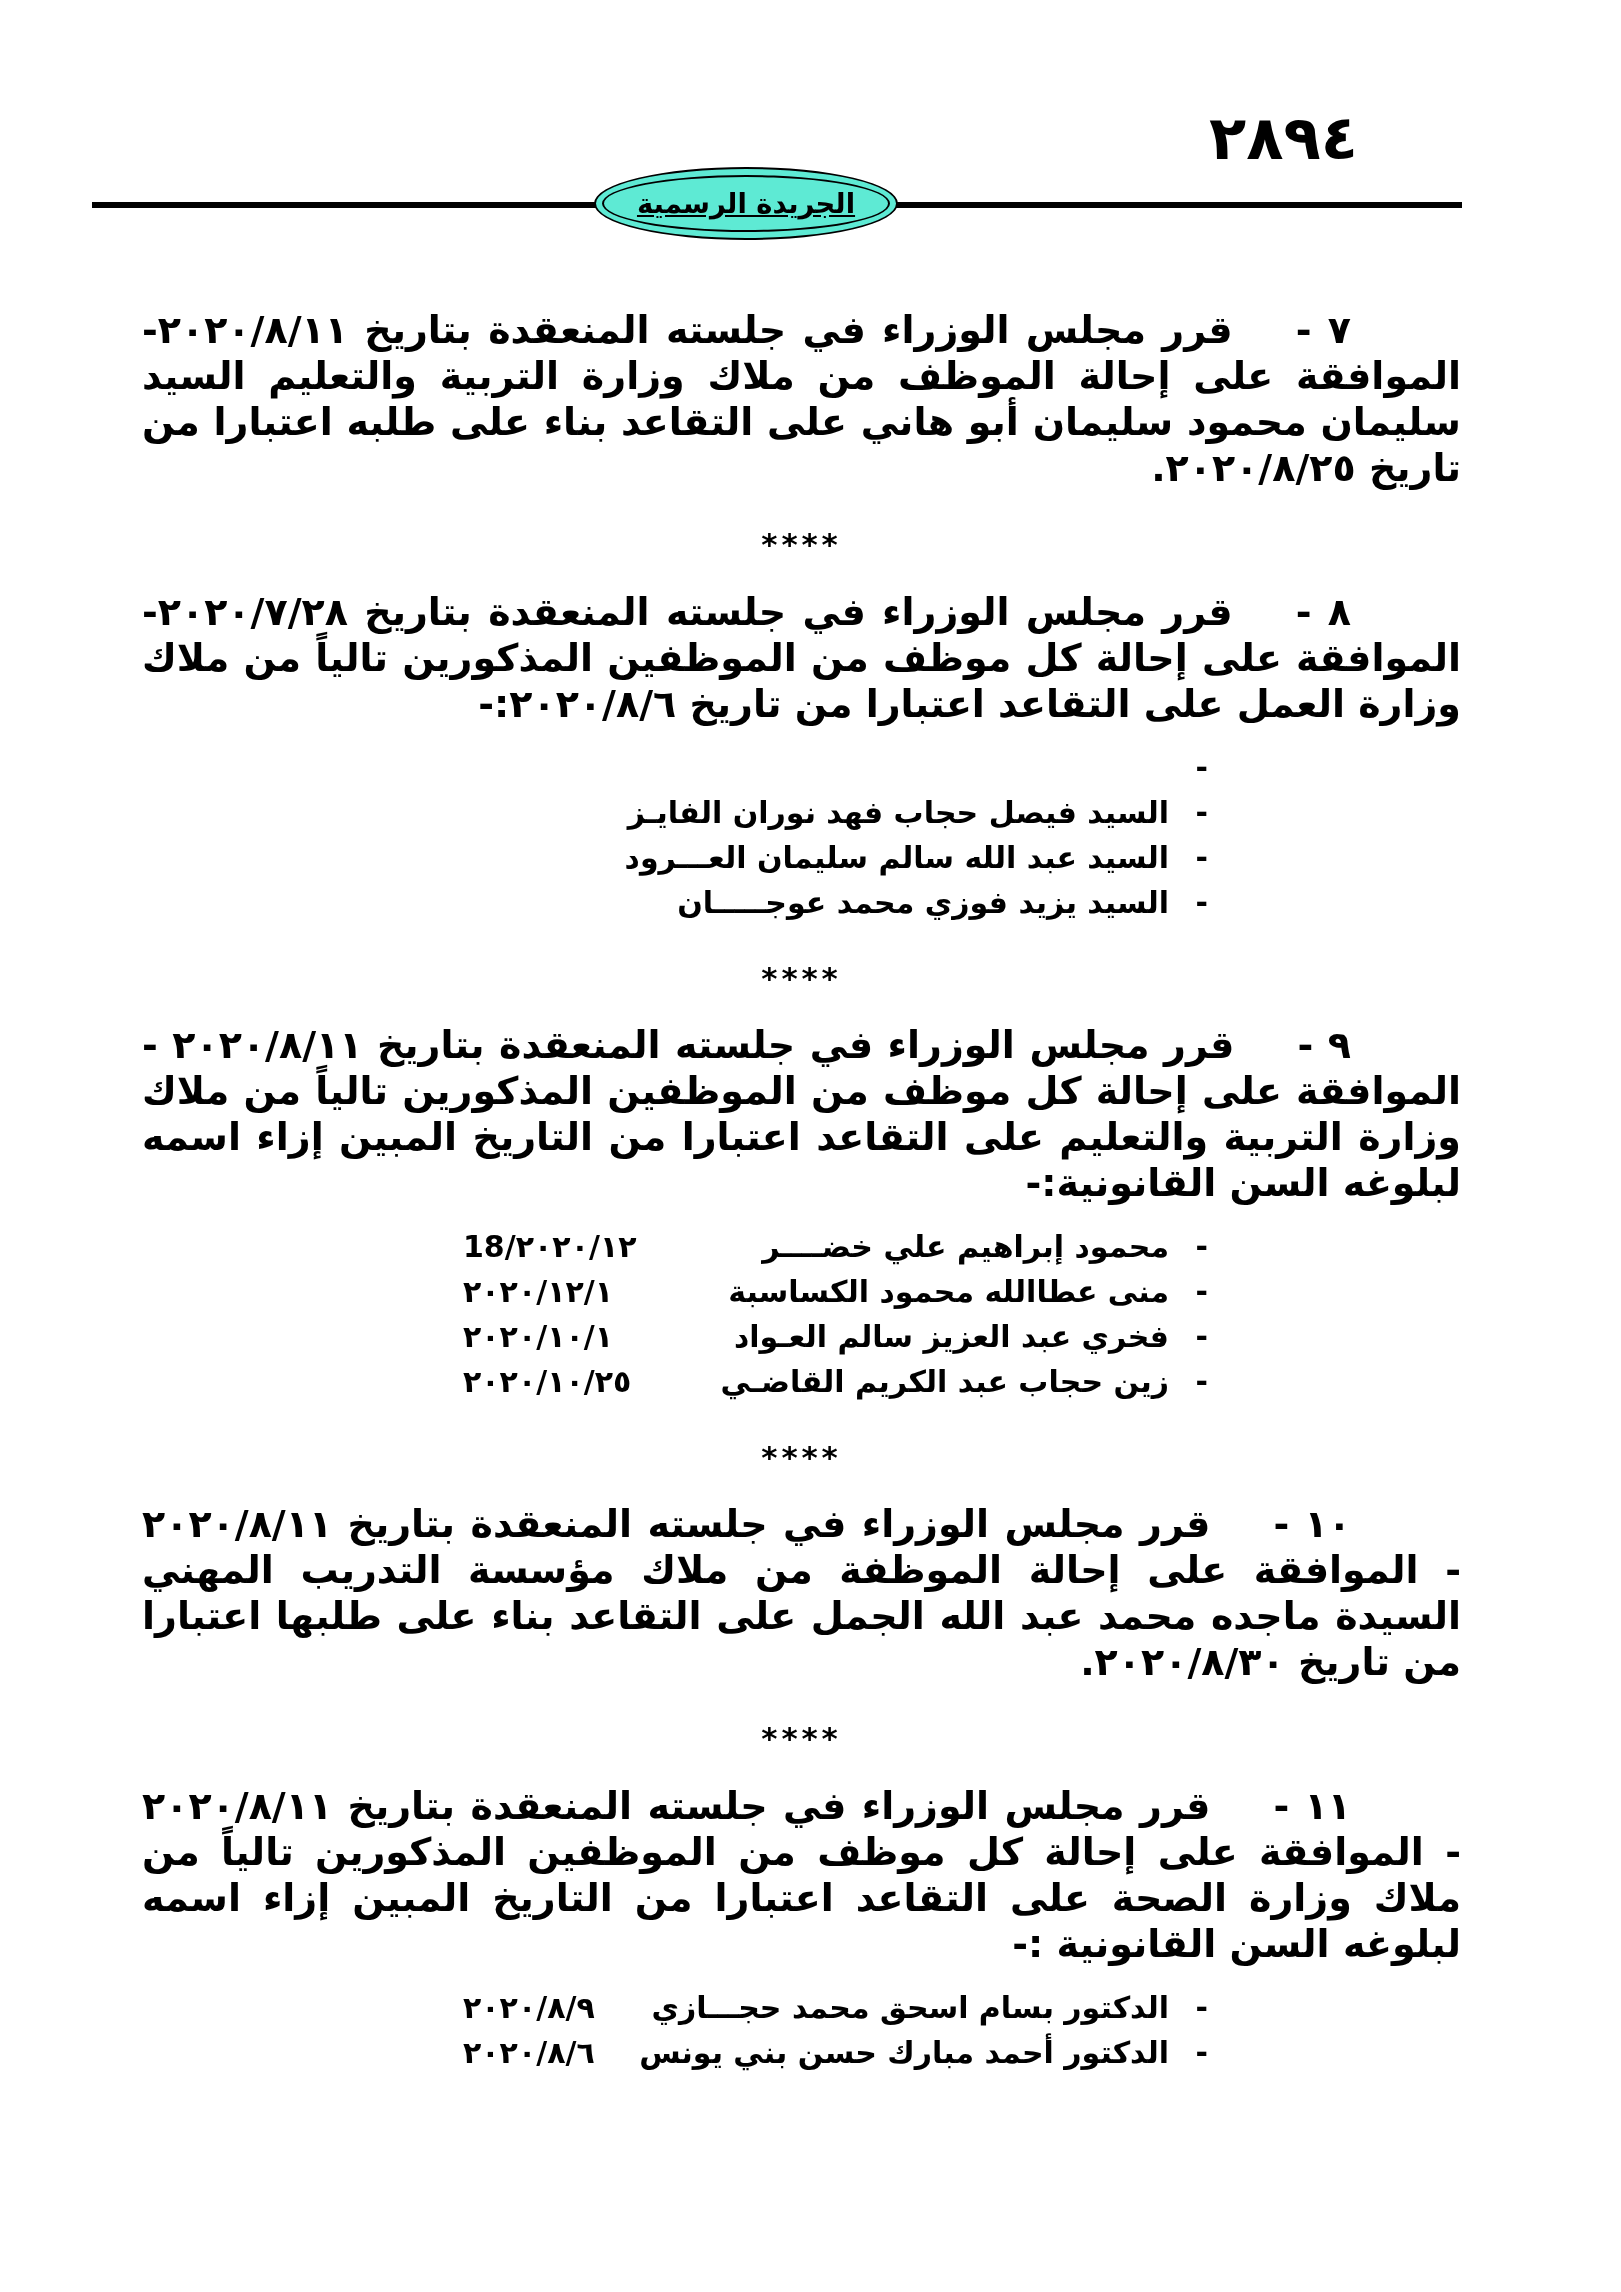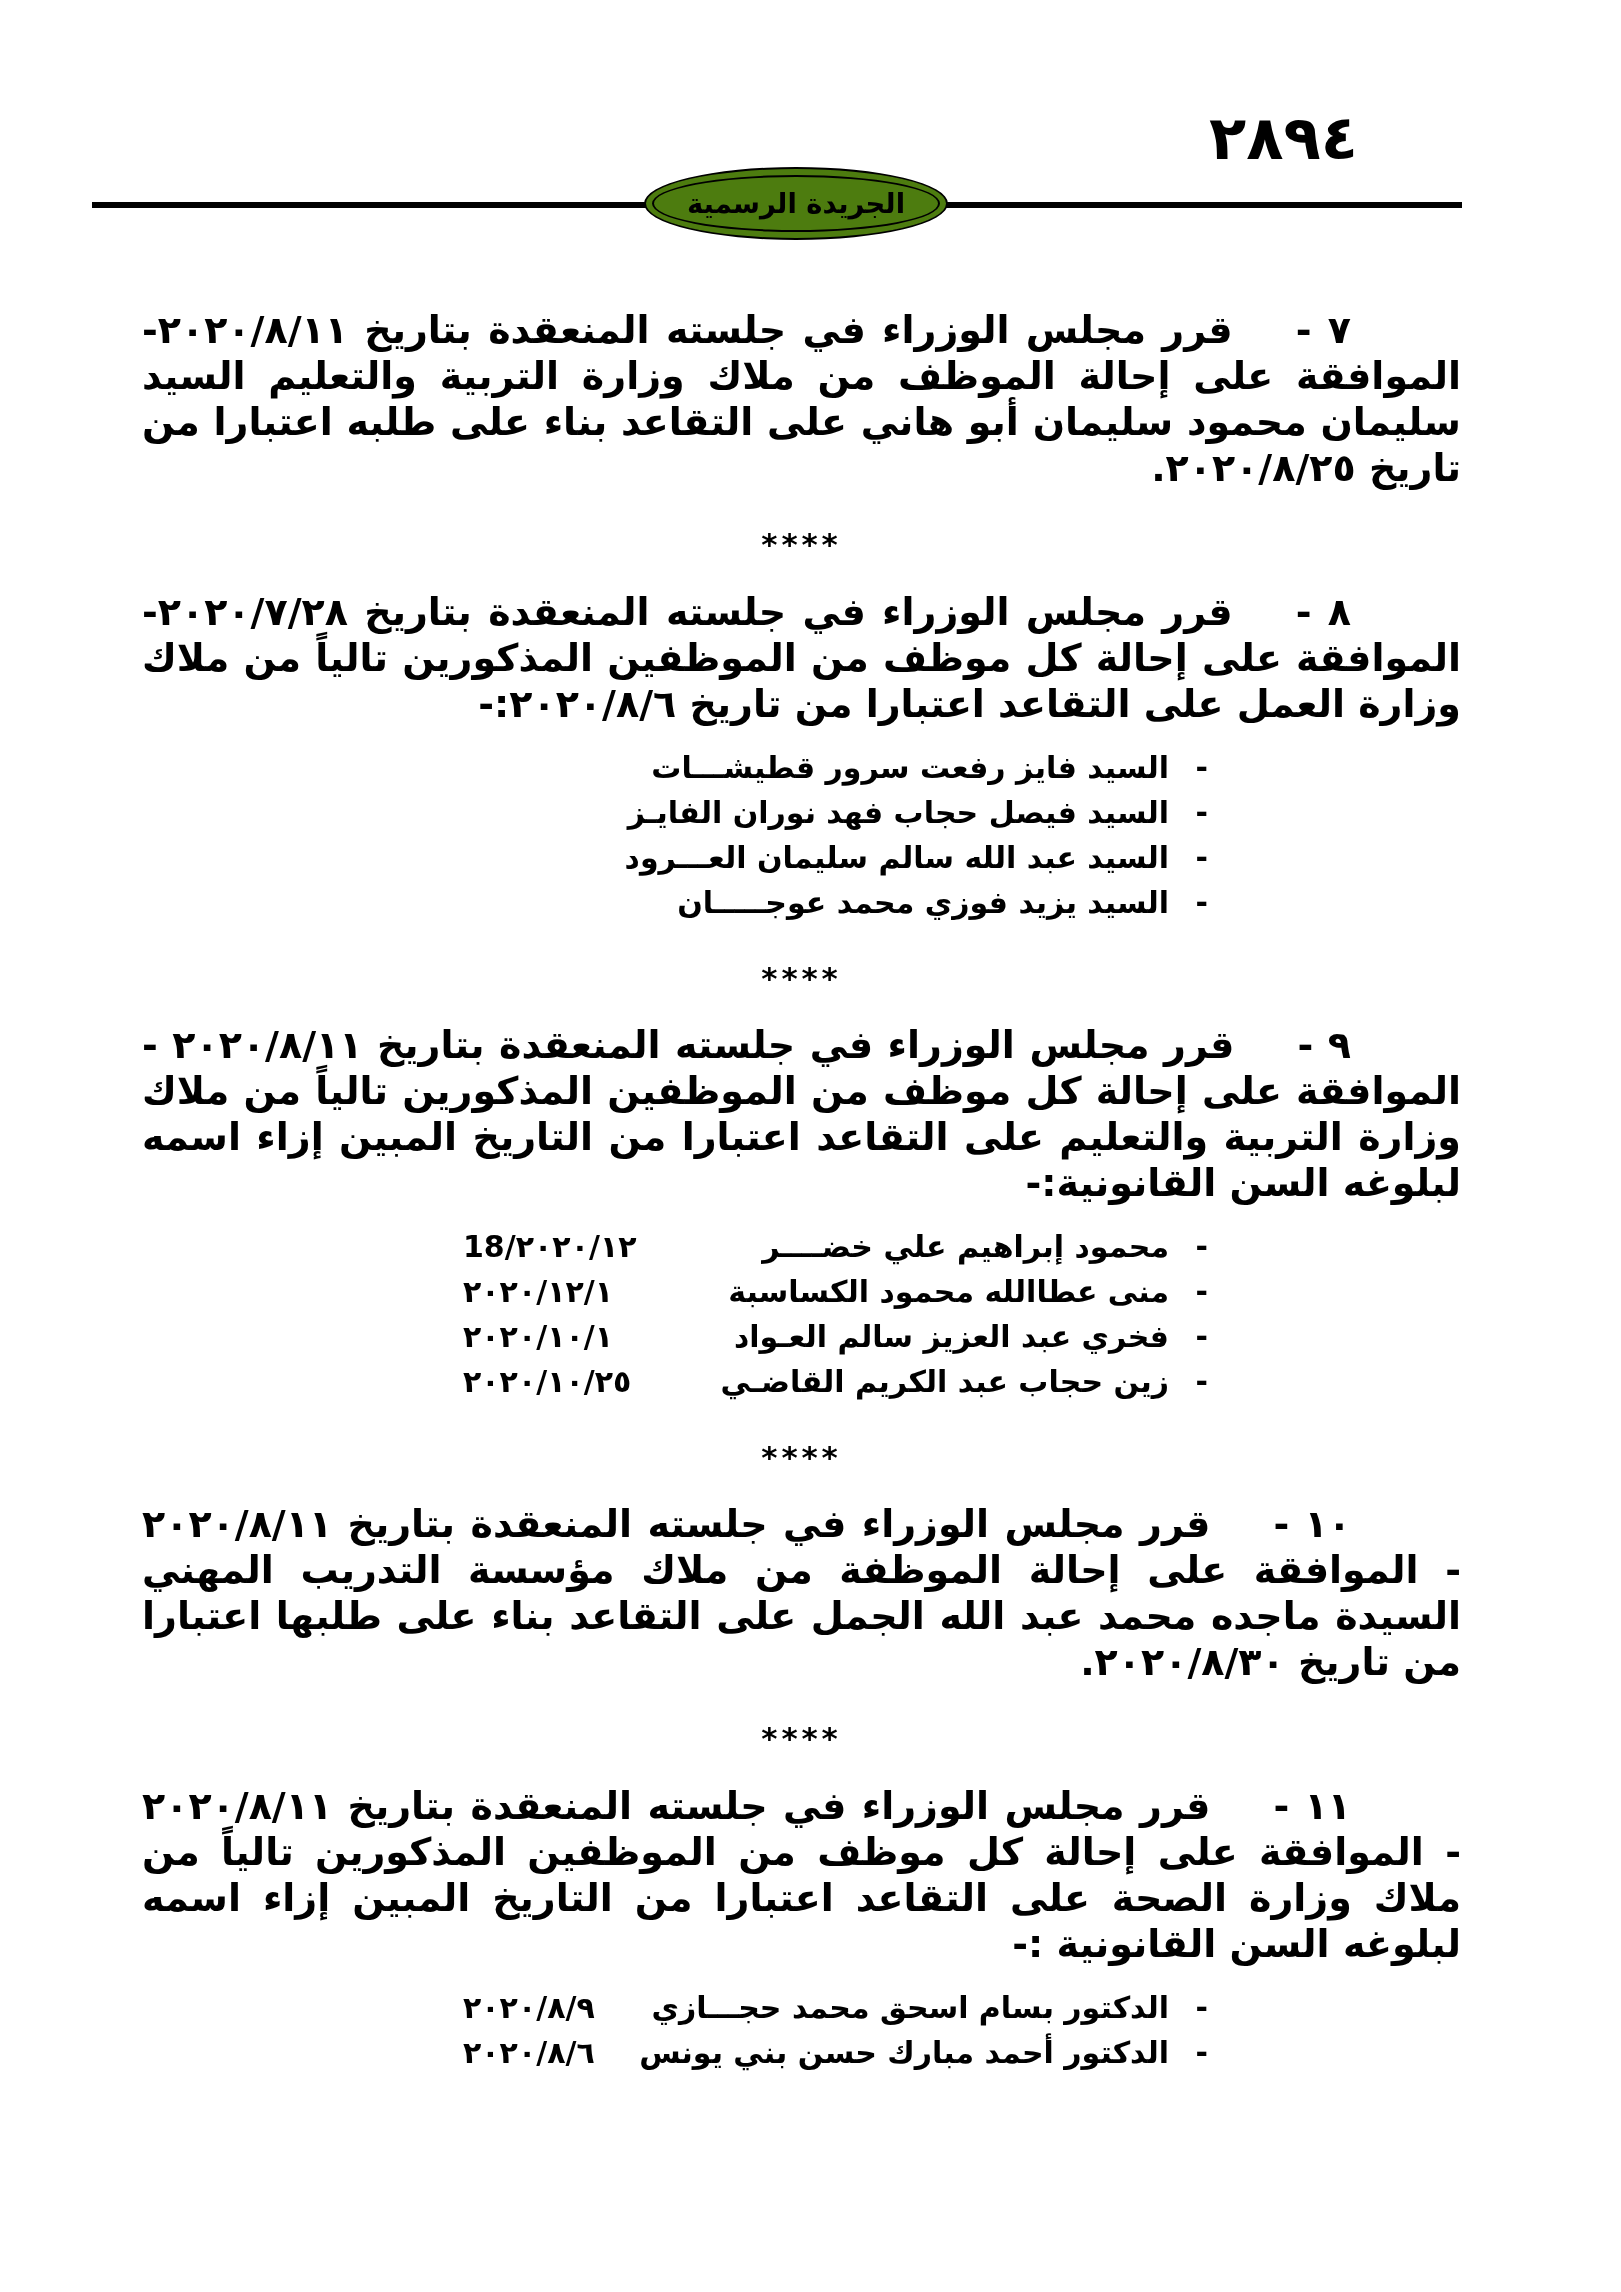--- a/index.html
+++ b/index.html
@@ -21,25 +21,25 @@
   .page-header { position: relative; height: 286px; }
   .page-number {
     position: absolute; top: 102px; right: 263px;
     font-size: 61px; letter-spacing: 2px;
   }
   .header-rule {
     position: absolute; top: 202px; left: 92px;
     width: 1370px; height: 5.9px; background: #000;
   }
   .header-badge {
-    position: absolute; top: 167px; left: 644px;
+    position: absolute; top: 167px; left: 594px;
     width: 304px; height: 73px;
-    background: #4d7c0f;
+    background: #5eead4;
     border: 2.9px solid #000; border-radius: 50%;
-    display: flex; align-items: center; justify-content: center;
+    display: flex; align-items: center; justify-content: center; text-decoration: underline;
   }
   .badge-inner {
     width: 288px; height: 57px;
     border: 2px solid #000; border-radius: 50%;
     display: flex; align-items: center; justify-content: center;
     font-size: 27.4px;
   }
   
   .content { padding: 7.8px 160px 0 142px; }
   .item { margin-top: 13.7px; }
@@ -82,21 +82,20 @@
   <main class="content" id="items-root">
       <section class="item">
         <p class="item-text"><span class="item-marker">٧ -</span><span class="marker-tab"></span><span class="decree-text">قرر مجلس الوزراء في جلسته المنعقدة بتاريخ ٢٠٢٠/٨/١١- الموافقة على إحالة الموظف من ملاك وزارة التربية والتعليم السيد سليمان محمود سليمان أبو هاني على التقاعد بناء على طلبه اعتبارا من تاريخ ٢٠٢٠/٨/٢٥.</span></p>
       </section>
       <div class="separator">****</div>
       <section class="item">
         <p class="item-text"><span class="item-marker">٨ -</span><span class="marker-tab"></span><span class="decree-text">قرر مجلس الوزراء في جلسته المنعقدة بتاريخ ٢٠٢٠/٧/٢٨- الموافقة على إحالة كل موظف من الموظفين المذكورين تالياً من ملاك وزارة العمل على التقاعد اعتبارا من تاريخ ٢٠٢٠/٨/٦:-</span></p>
         <div class="entries">
           <div class="entry">
             <span class="entry-dash">-</span>
-            <span class="entry-name">السيد فايز رفعت سرور قطيشـــات</span>
           </div>
           <div class="entry">
             <span class="entry-dash">-</span>
             <span class="entry-name">السيد فيصل حجاب فهد نوران الفايـز</span>
           </div>
           <div class="entry">
             <span class="entry-dash">-</span>
             <span class="entry-name">السيد عبد الله سالم سليمان العـــرود</span>
           </div>
           <div class="entry">

